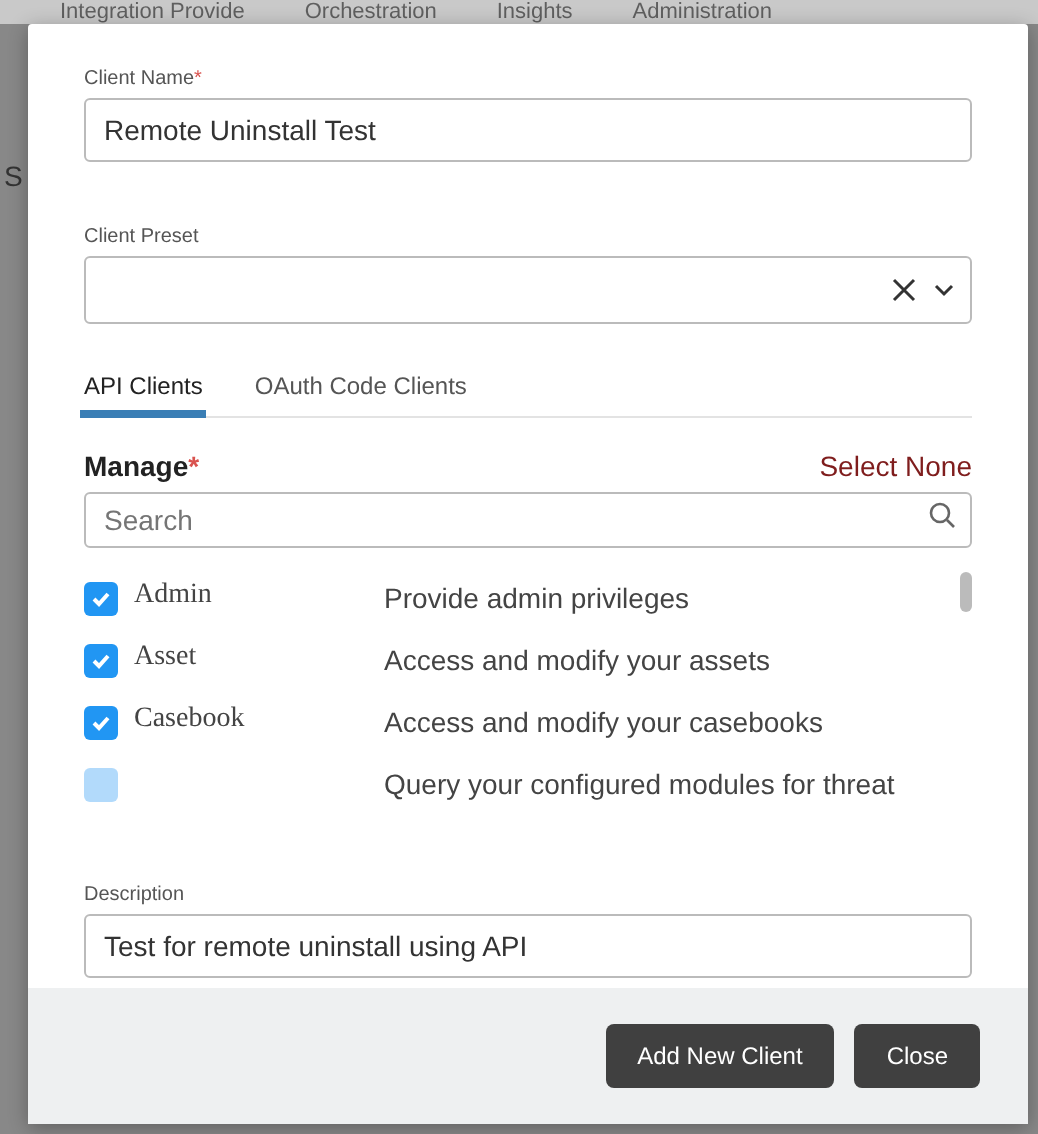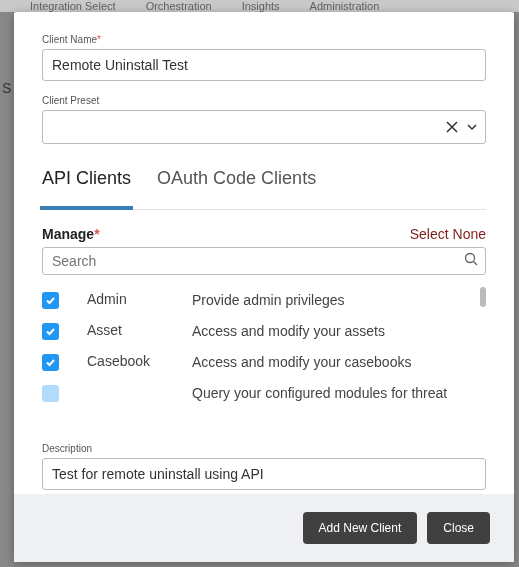--- a/index.html
+++ b/index.html
@@ -49,21 +49,21 @@
     margin-bottom: 4px;
   }
   .required { color: #d9534f; }
   .text-input {
     width: 100%;
     border: 1px solid #bbb;
     border-radius: 3px;
     padding: 7px 9px;
     font-size: 14px;
     color: #333;
-    margin-bottom: 14px;
+    margin-bottom: 32px;
   }
   .select-wrap {
     position: relative;
     width: 100%;
     margin-bottom: 18px;
   }
   .select-input {
     width: 100%;
     border: 1px solid #bbb;
     border-radius: 3px;
@@ -82,23 +82,23 @@
     align-items: center;
   }
   .select-icons svg { display: block; }
   .tabs {
     display: flex;
     gap: 26px;
     border-bottom: 1px solid #e3e3e3;
     margin-bottom: 16px;
   }
   .tab {
-    font-size: 18px;
+    font-size: 12px;
     color: #555;
-    padding: 6px 0 20px 0;
+    padding: 6px 0 8px 0;
     cursor: pointer;
     position: relative;
   }
   .tab.active {
     color: #222;
   }
   .tab.active::after {
     content: "";
     position: absolute;
     left: -2px; right: -2px; bottom: -1px;
@@ -148,22 +148,23 @@
   .scope-row {
     display: flex;
     align-items: flex-start;
     gap: 10px;
     padding: 6px 0;
   }
   .scope-left {
     width: 140px;
     display: flex;
     align-items: flex-start;
-    gap: 28px;
+    gap: 8px;
     flex-shrink: 0;
+    font-family: Liberation Serif, serif;
   }
   .checkbox {
     width: 17px;
     height: 17px;
     border-radius: 3px;
     background: #2196f3;
     flex-shrink: 0;
     display: flex;
     align-items: center;
     justify-content: center;
@@ -210,21 +211,21 @@
     left: 2px;
     top: 80px;
     color: #333;
     font-size: 14px;
   }
 </style>
 </head>
 <body>
 
 <div class="top-nav">
-  <span>Integration Select</span>
+  <span>Integration Provide</span>
   <span>Orchestration</span>
   <span>Insights</span>
   <span>Administration</span>
 </div>
 
 <div class="side-letter">S</div>
 
 <div class="modal">
   <div class="modal-body">
 

